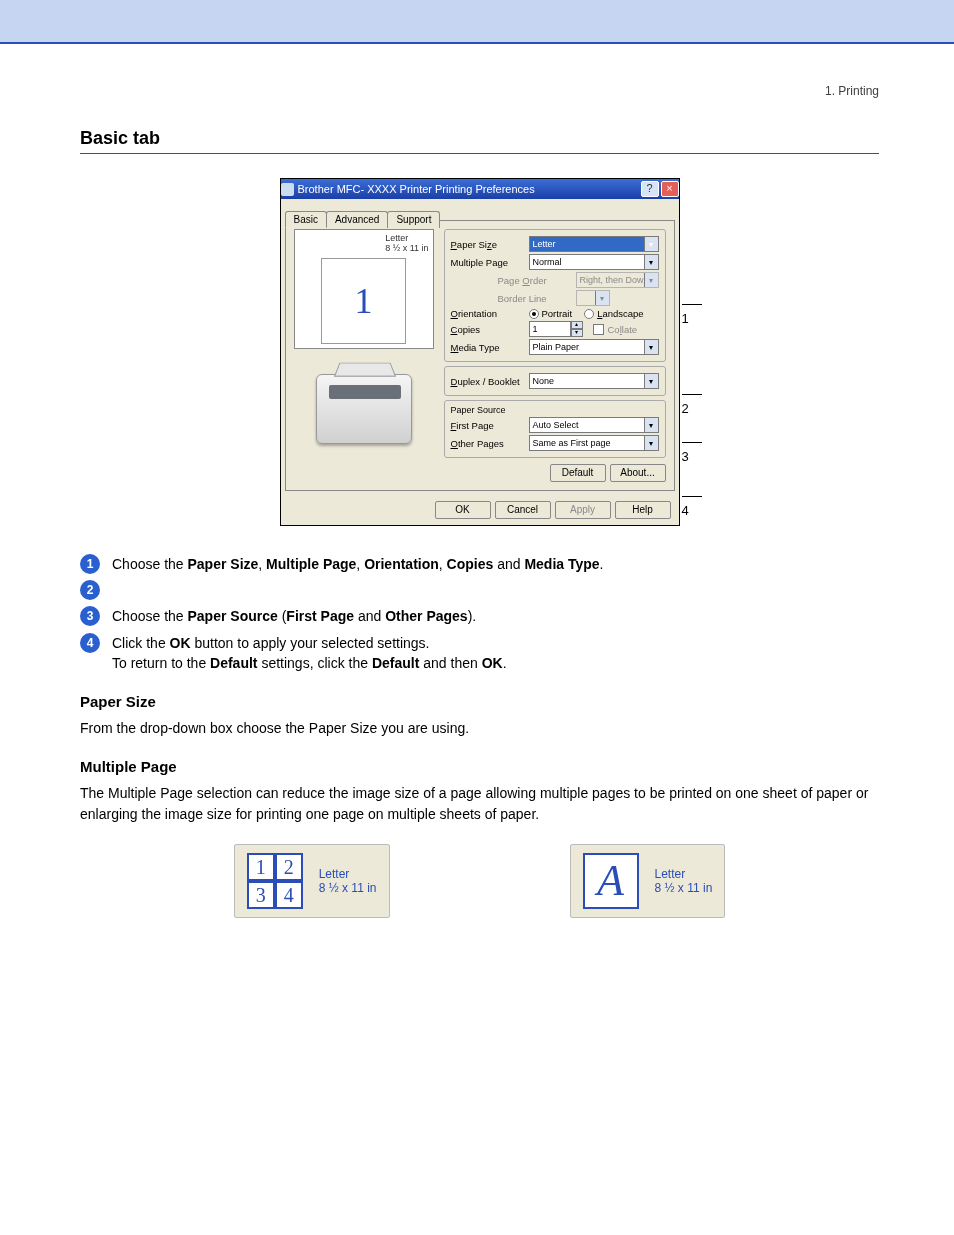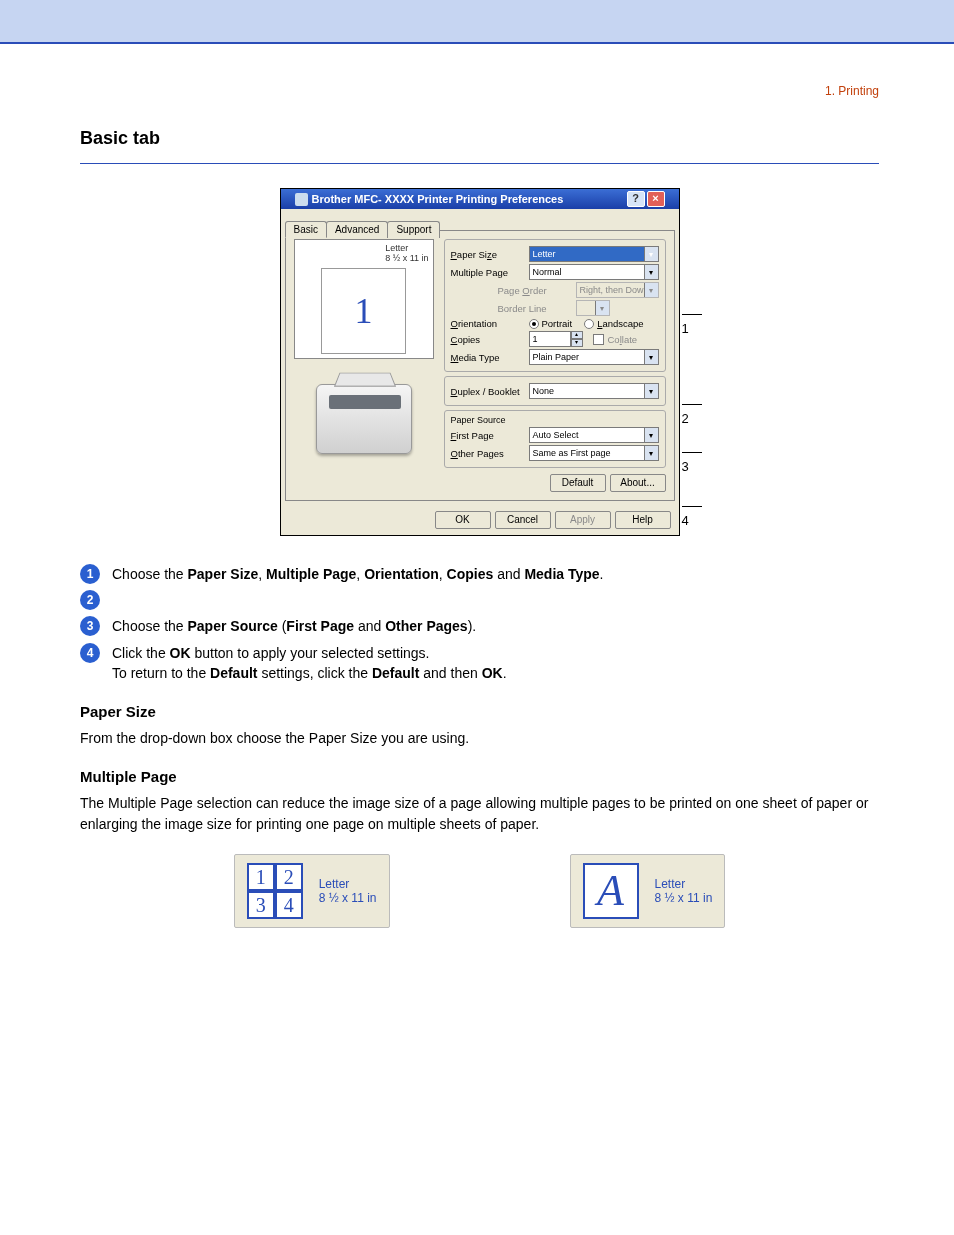--- a/index.html
+++ b/index.html
@@ -14,34 +14,34 @@
     height: 44px;
     background: #c6d5f2;
     border-bottom: 2px solid #2a4db8;
   }
   .page {
     padding: 40px 75px 40px 80px;
   }
   .header-right {
     text-align: right;
     font-size: 12px;
-    color: #c2410c;
+    color: #404040;
     margin-bottom: 30px;
   }
   h1 {
     font-size: 26px;
     font-weight: bold;
     margin: 0 0 30px 0;
   }
   h1 sup { font-size: 15px; vertical-align: super; }
   h2 {
     font-size: 18px;
     font-weight: bold;
     border-bottom: 1px solid #2a4db8;
-    padding-bottom: 14px;
+    padding-bottom: 4px;
     margin: 0 0 24px 0;
   }
   h3 {
     font-size: 15px;
     font-weight: bold;
     margin: 20px 0 8px 0;
   }
   p { font-size: 14px; line-height: 1.45; margin: 0 0 14px 0; }
 
   
@@ -55,22 +55,22 @@
     width: 400px;
     border: 1px solid #000;
     background: #ece9d8;
     font-size: 10px;
   }
   .titlebar {
     display: flex;
     align-items: center;
     background: linear-gradient(#3b6ed5, #1a3fa8);
     color: #fff;
-    padding: 2px 14px;
-    font-weight: bold;
+    padding: 2px 0;
+    font-weight: normal;
     font-size: 11px;
   }
   .titlebar .tb-icon { width: 13px; height: 13px; background: #cde; margin-right: 4px; border-radius: 2px; }
   .titlebar .spacer { flex: 1; }
   .tb-btn {
     width: 18px; height: 16px; margin-left: 2px;
     background: #d6e4f7; border: 1px solid #fff; border-radius: 2px;
     text-align: center; line-height: 13px; color: #333; font-size: 11px;
   }
   .tb-close { background: #e26058; color: #fff; }

